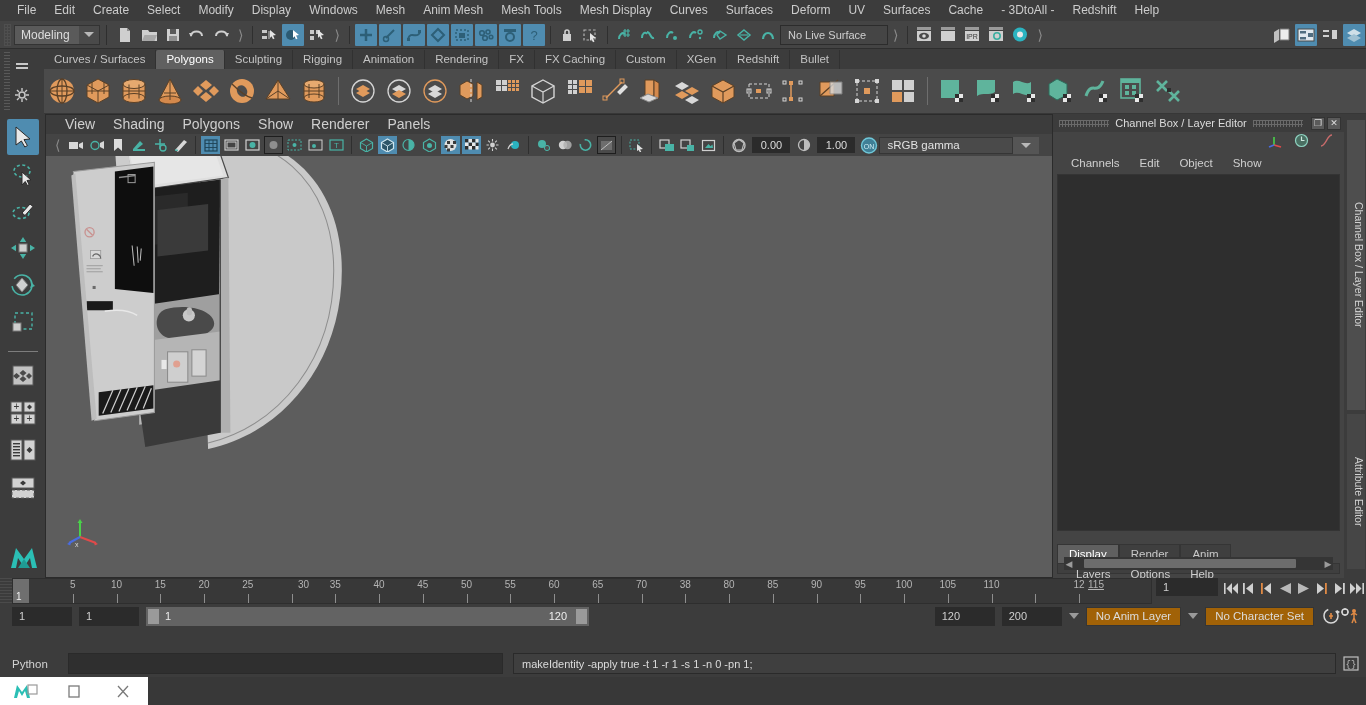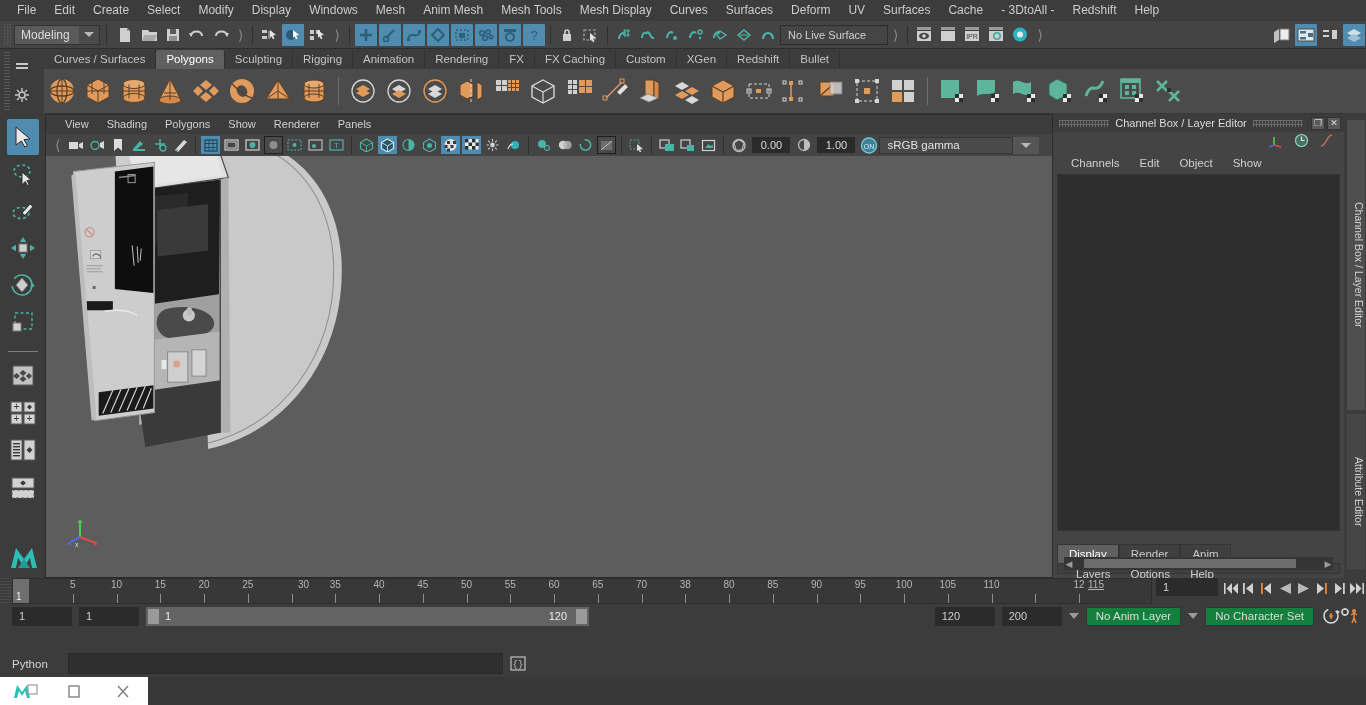--- a/index.html
+++ b/index.html
@@ -53,21 +53,21 @@
   .leftbar{ position:absolute; left:0; top:0; width:45px; bottom:0; background:#3c3c3c;
             display:flex; flex-direction:column; align-items:center; padding-top:5px; }
   .leftbar .tbtn{ width:32px; height:36px; display:flex; align-items:center; justify-content:center; margin-bottom:1px; }
   .leftbar .tbtn.sel{ background:#4f8cb0; border-radius:2px; }
   .lbdiv{ width:30px; height:1px; background:#7d7d7d; margin:10px 0 6px; }
 
   
   .viewport{ position:absolute; left:45px; top:0; right:313px; bottom:0; background:#3c3c3c;
              border:1px solid #2b2b2b; }
   .vpmenu{ height:19px; display:flex; align-items:center; padding-left:10px; background:#3c3c3c; }
-  .vpmenu .m{ padding:0 9px; font-size:11px; color:#cfcfcf; line-height:19px; }
+  .vpmenu .m{ padding:0 9px; font-size:14px; color:#cfcfcf; line-height:19px; }
   .vptool{ height:22px; background:#444444; display:flex; align-items:center; padding-left:4px; }
   .vi{ width:19px; height:18px; display:flex; align-items:center; justify-content:center; margin:0 1px; }
   .vi.on{ background:#4f8cb0; }
   .vi.framed{ border:1px solid #1e1e1e; background:#4a4a4a; }
   .numfield{ width:38px; height:16px; background:#2b2b2b; color:#dcdcdc; font-size:11px;
              display:flex; align-items:center; justify-content:center; margin:0 3px; }
   .gammafield{ width:134px; height:17px; background:#4a4a4a; border:1px solid #353535; color:#e2e2e2;
                font-size:11.5px; display:flex; align-items:center; padding-left:7px; }
   .gammaarr{ width:26px; height:17px; background:#555; display:flex; align-items:center; justify-content:center; }
   .canvas{ position:absolute; left:0; top:41px; right:0; bottom:0; background:#5d5d5d; overflow:hidden; }
@@ -119,21 +119,21 @@
   .curframe{ width:62px; height:18px; background:#2b2b2b; color:#cfcfcf; font-size:11px;
              display:flex; align-items:center; padding-left:7px; margin:0 4px; }
   .pbtn{ width:18px; height:20px; display:flex; align-items:center; justify-content:center; }
   .tlrow2{ height:24px; display:flex; align-items:center; padding-left:12px; gap:0; }
   .rngfield{ width:60px; height:19px; background:#2b2b2b; color:#cfcfcf; font-size:11px;
              display:flex; align-items:center; padding-left:7px; margin-right:7px; }
   .rangeslider{ position:relative; height:19px; background:#636363; display:flex; align-items:center;
                 justify-content:space-between; padding:0 2px; }
   .rsgrip{ width:11px; height:15px; background:#9a9a9a; }
   .rstext{ font-size:11px; color:#ececec; }
-  .selbox{ height:19px; background:#15803d; border:1px solid #353535; color:#dcdcdc; font-size:11.5px;
+  .selbox{ height:19px; background:#a16207; border:1px solid #353535; color:#dcdcdc; font-size:11.5px;
            display:flex; align-items:center; padding:0 9px; }
   .tridown{ width:0;height:0;border-left:5px solid transparent;border-right:5px solid transparent;border-top:6px solid #9a9a9a; margin:0 7px;}
 
   
   .cmdline{ position:absolute; left:0; right:0; bottom:28px; height:27px; background:#3c3c3c;
             display:flex; align-items:center; padding-left:12px; }
   .cmdlabel{ width:56px; font-size:11.5px; color:#d2d2d2; }
   .cmdin{ height:21px; background:#2f2f2f; border:1px solid #2a2a2a; flex:0 0 435px; }
   .cmdout{ flex:1; height:21px; background:#3f3f3f; border:1px solid #2a2a2a; margin-left:10px;
            display:flex; align-items:center; padding-left:8px; font-size:11px; color:#dcdcdc; }
@@ -1423,20 +1423,23 @@
             <circle cx="14" cy="4" r="2" fill="#e08a45"></circle>
             <path d="M14 6v5M11 8l3-2 3 2M12 16l2-5 2 5" stroke="#e08a45" stroke-width="1.5" fill="none"></path>
           </svg>
       </div>
     </div>
   </div>
 
   <div class="cmdline">
     <span class="cmdlabel">Python</span>
     <input class="cmdin" type="text" value="" style="">
+    <div class="cmdout">
+      <span>makeIdentity -apply true -t 1 -r 1 -s 1 -n 0 -pn 1;</span>
+    </div>
     <div class="cmdbtn">
       <svg width="16" height="15">
           <rect x="1" y="1" width="14" height="13" fill="none" stroke="#c0c0c0" stroke-width="1.2"></rect>
           <text x="8" y="11" font-size="9" text-anchor="middle" fill="#c0c0c0" font-family="Liberation Mono, monospace">{}</text>
         </svg>
     </div>
   </div>
 
   <div class="taskbar">
     <div class="tbwin">

